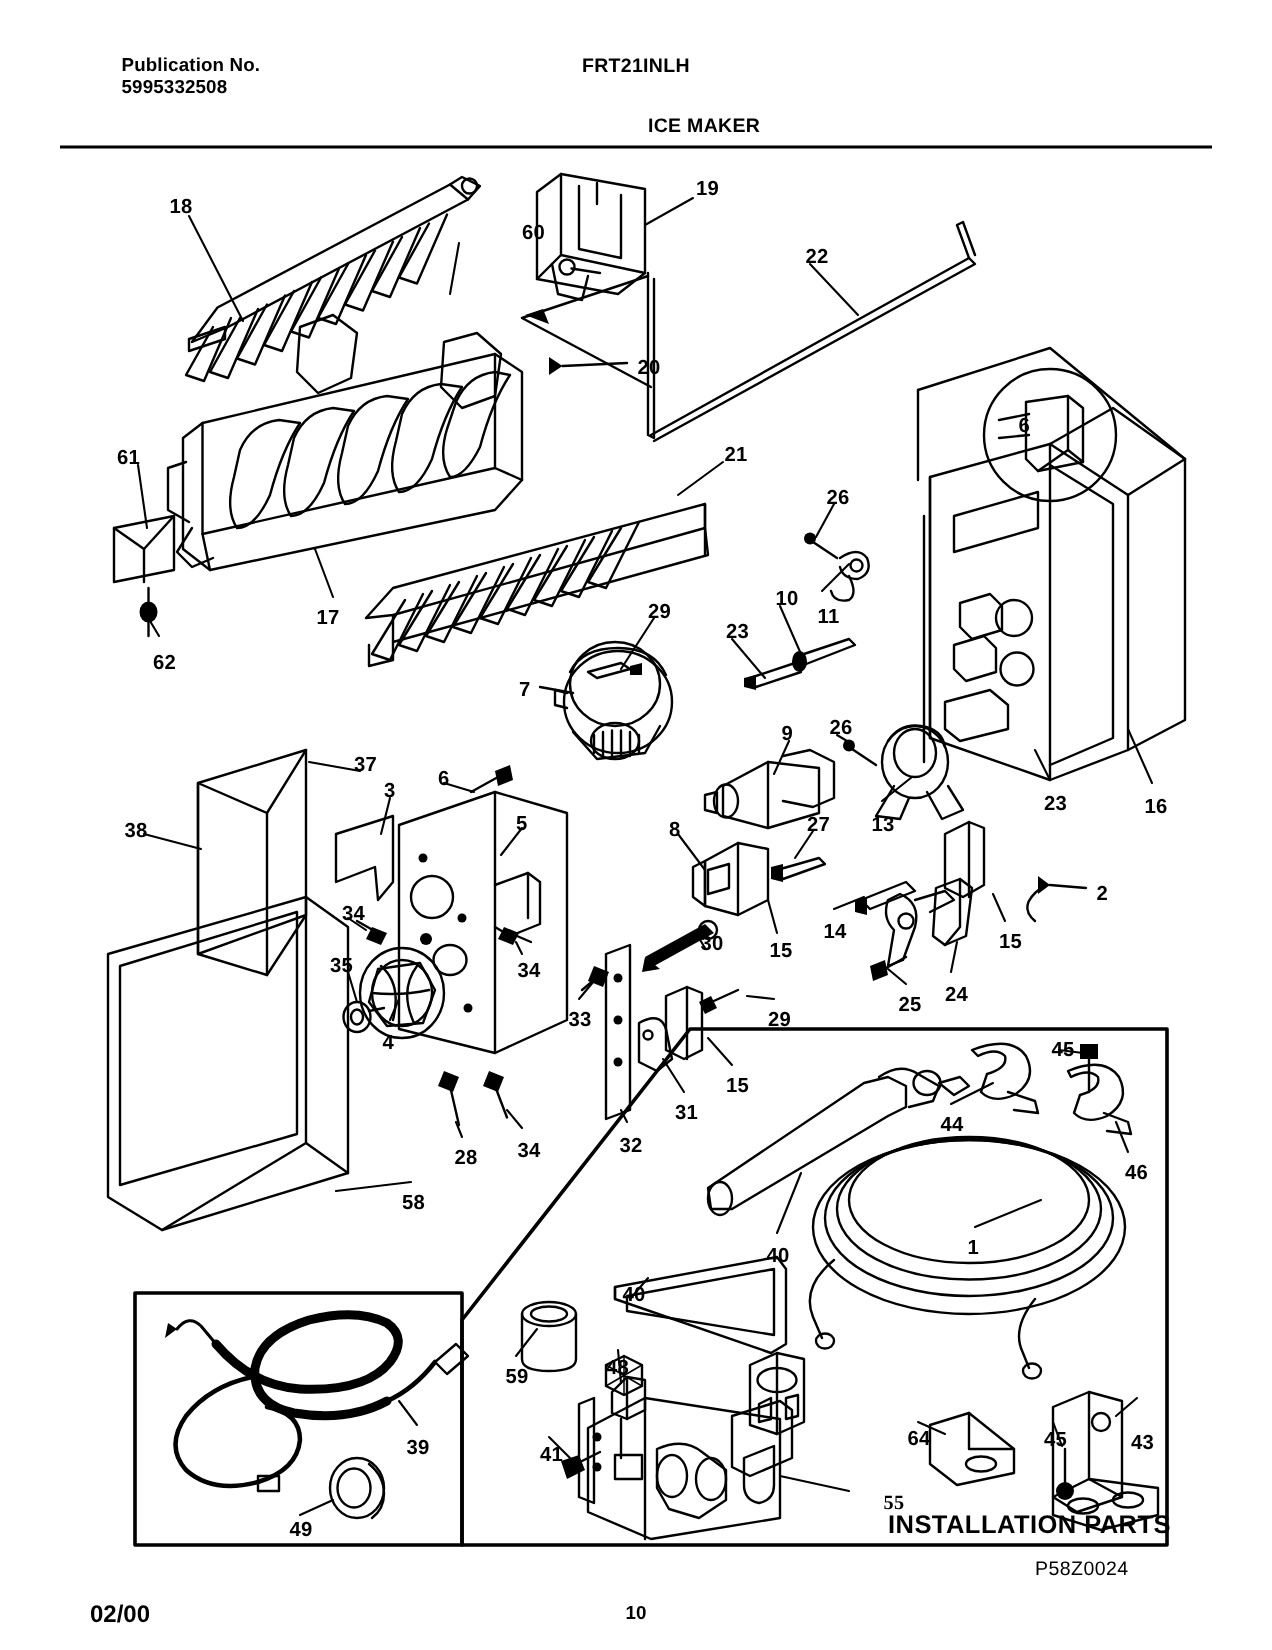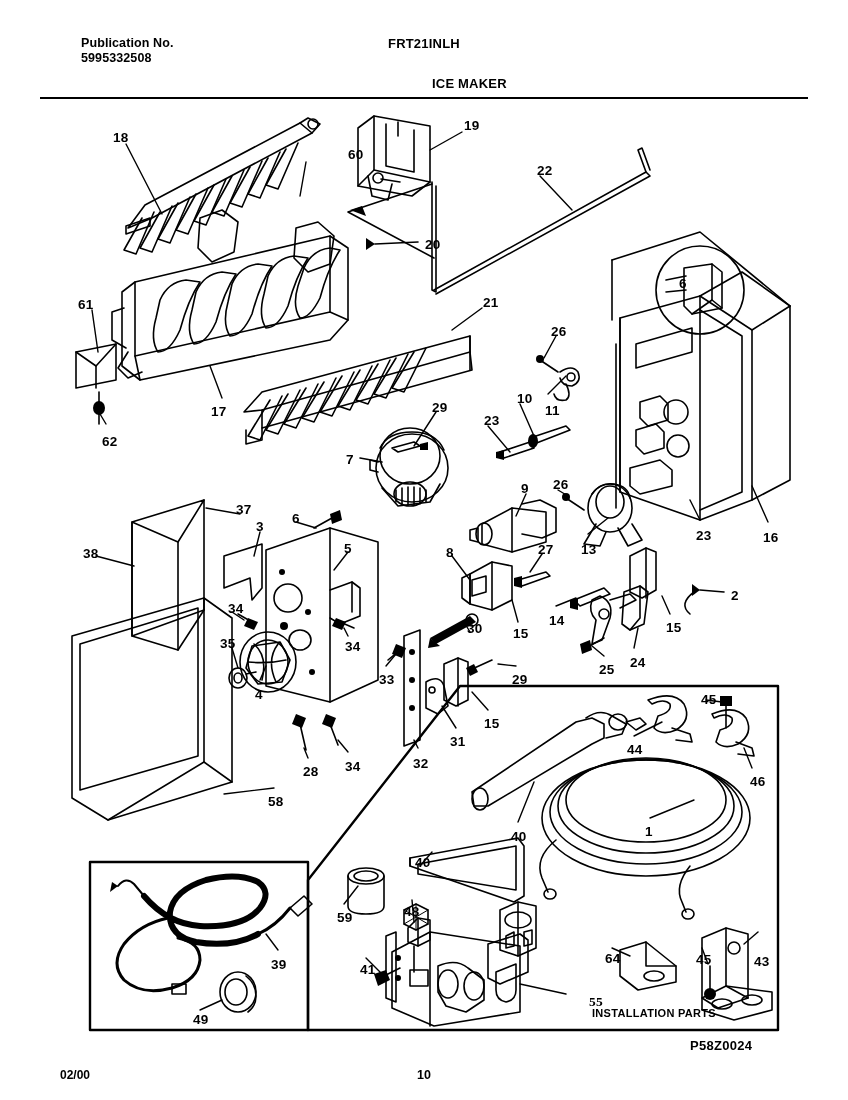--- a/index.html
+++ b/index.html
@@ -51,46 +51,46 @@
     left: 40px;
     top: 97px;
     width: 768px;
     height: 2px;
     background: #000;
   }
   .foot-date {
     position: absolute;
     left: 60px;
     top: 1068px;
-    font-size: 12px;
+    font-size: 16px;
     font-weight: bold;
   }
   .foot-page {
     position: absolute;
     left: 0px;
     top: 1068px;
     width: 848px;
     text-align: center;
     font-size: 12.5px;
     font-weight: bold;
   }
   .foot-code {
     position: absolute;
     left: 690px;
     top: 1038px;
     font-size: 13px;
-    font-weight: bold;
+    font-weight: normal;
     letter-spacing: 0.3px;
     text-align: center;
   }
   .install-label {
     position: absolute;
     left: 592px;
     top: 1007px;
-    font-size: 11px;
+    font-size: 17px;
     font-weight: bold;
     letter-spacing: 0.3px;
   }
   svg.art {
     position: absolute;
     left: 0;
     top: 0;
     width: 848px;
     height: 1100px;
   }

